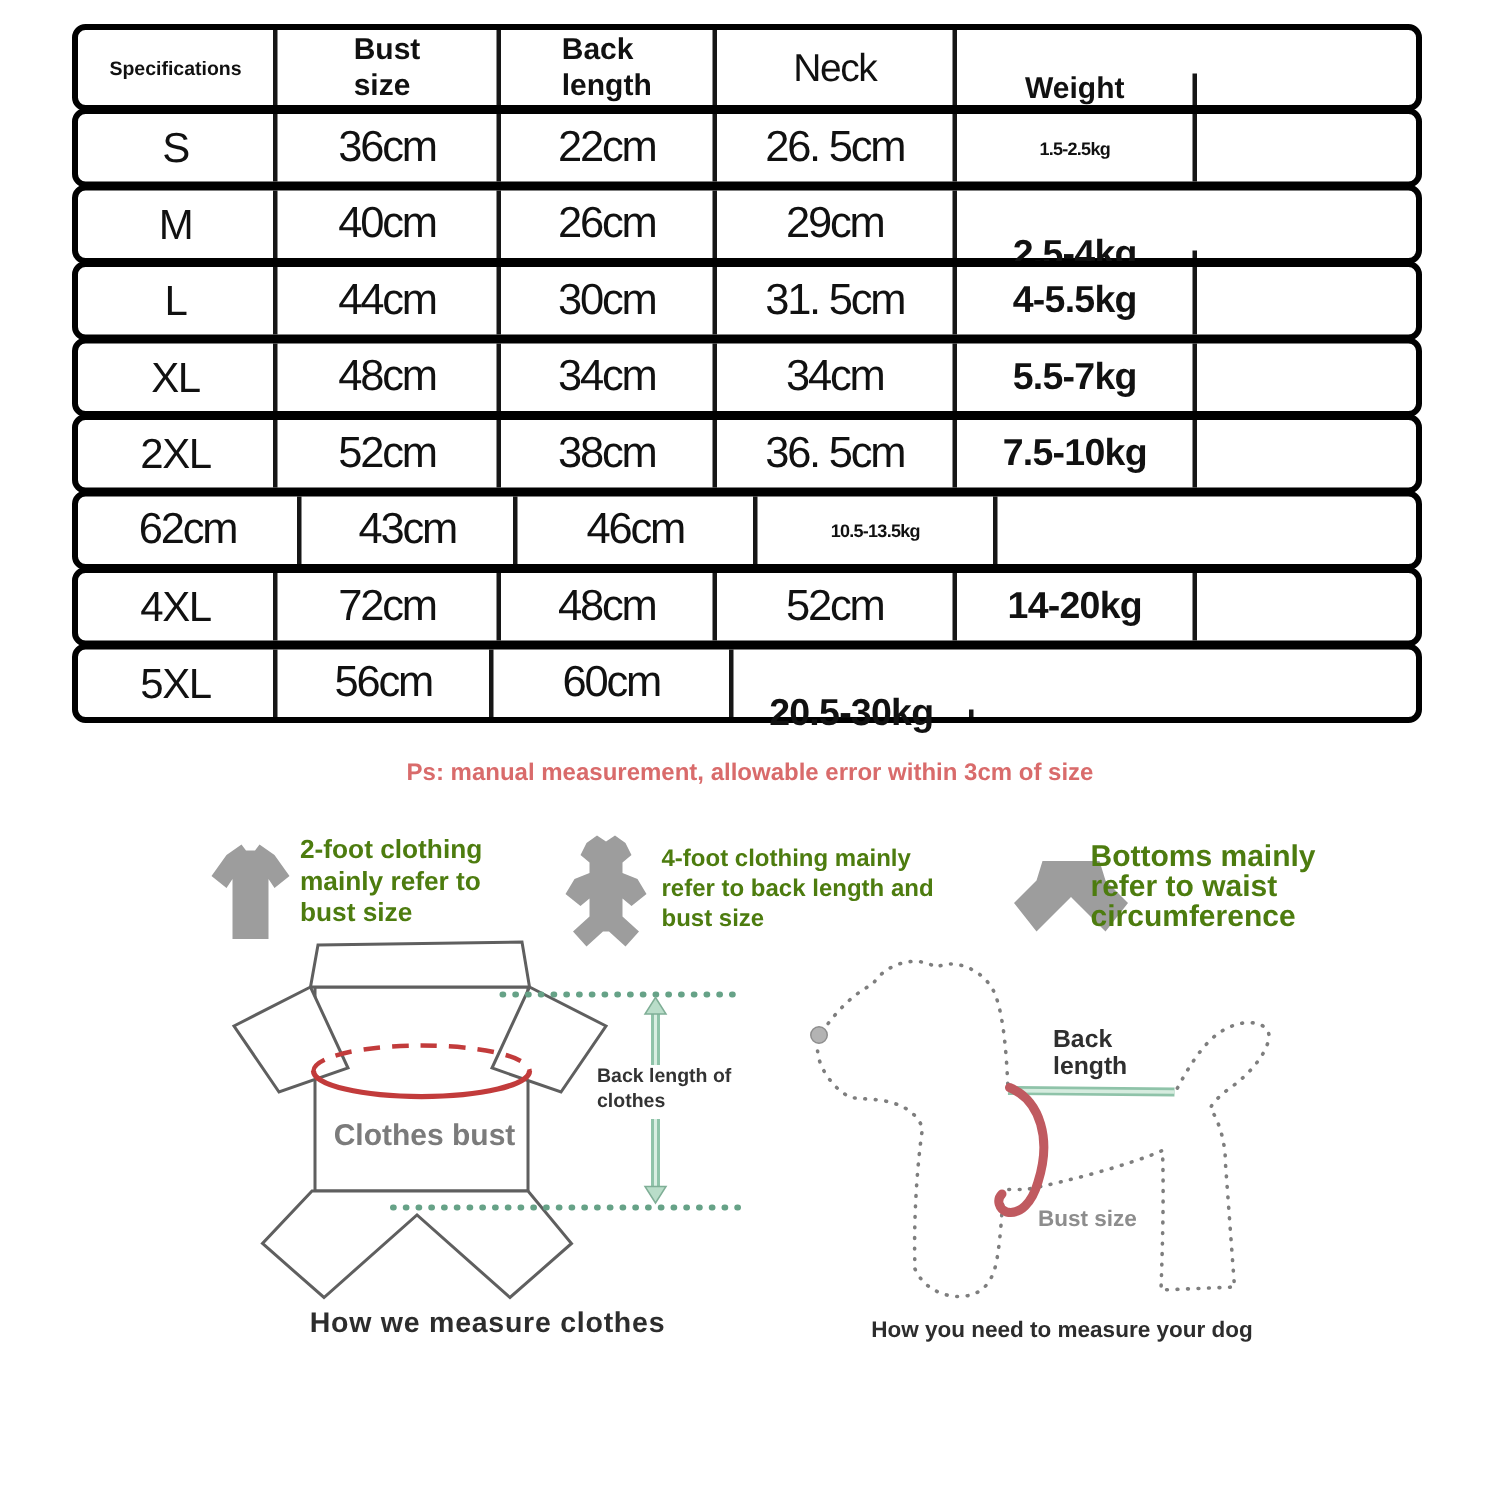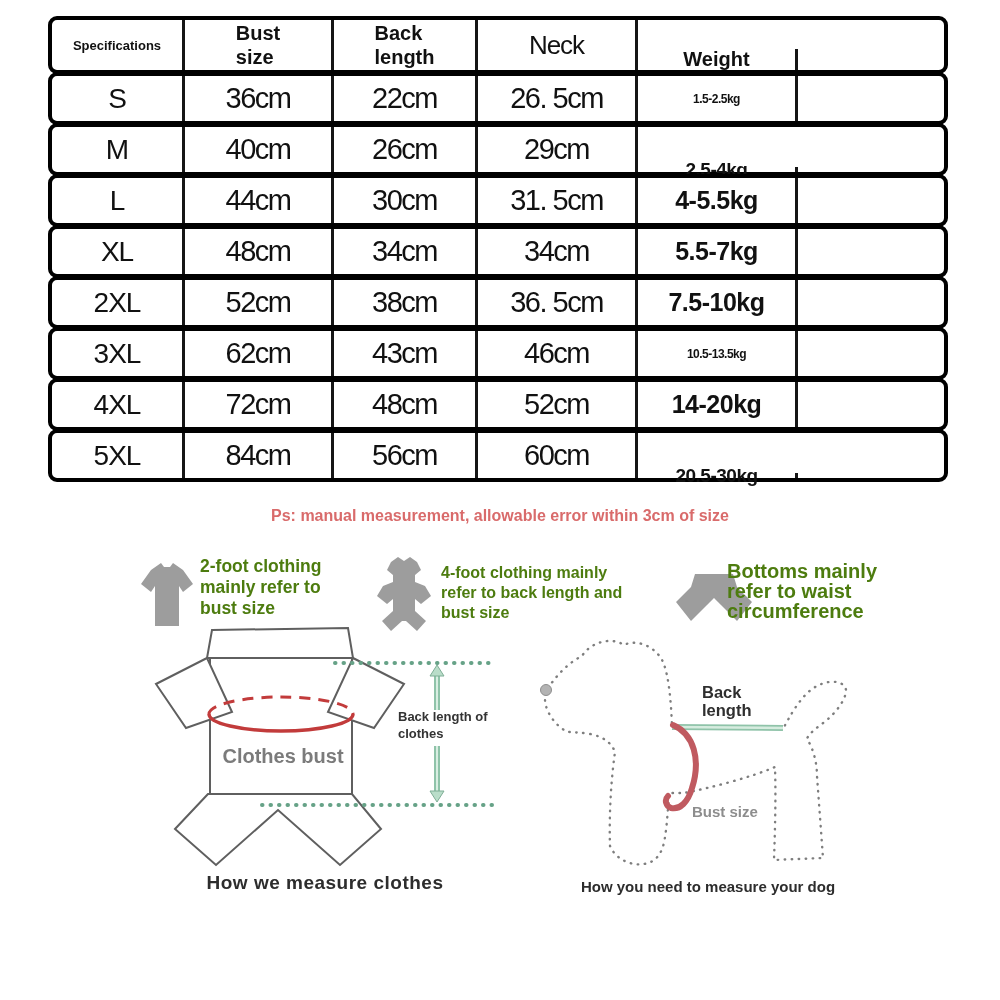--- a/index.html
+++ b/index.html
@@ -16,21 +16,21 @@
          border-right:3px solid #161616;}
   .c0{width:133px;} .c1{width:149px;} .c2{width:144px;} .c3{width:160px;} .c4{width:160px;}
   .c5{flex:1;border-right:none;}
   .h-spec{font-size:13px;font-weight:bold;}
   .h-2line{font-size:20px;font-weight:bold;white-space:pre-line;line-height:24px;text-align:left;}
   .h-neck{font-size:26px;font-weight:normal;letter-spacing:-1px;}
   .h-weight{font-size:20px;font-weight:bold;margin-top:29px;}
   .spec{font-size:28px;letter-spacing:-1px;}
   .num{font-size:29px;letter-spacing:-1.5px;}
   .weight{font-weight:bold;letter-spacing:-0.5px;}
-  .w-sm{font-size:12px;} .w-md{font-size:19px;margin-top:40px;} .w-lg{font-size:25px;}
+  .w-sm{font-size:12px;} .w-md{font-size:25px;margin-top:40px;} .w-lg{font-size:25px;}
 
   
   #note{position:absolute;left:0;top:507px;width:1000px;text-align:center;
         font-size:16px;font-weight:bold;color:#d96b6b;}
 
   
   .guide-label{position:absolute;font-weight:bold;color:#4d7c0f;white-space:pre-line;}
   #guide1-label{left:200px;top:556px;font-size:17.5px;line-height:21px;width:160px;}
   #guide2-label{left:441px;top:563px;font-size:16px;line-height:20px;width:210px;}
   #guide3-label{left:727px;top:561px;font-size:20px;line-height:20px;width:170px;}
@@ -99,38 +99,36 @@
     </div>
         <div class="trow body-row">
       <div class="tcell c0 spec">2XL</div>
       <div class="tcell c1 num">52cm</div>
       <div class="tcell c2 num">38cm</div>
       <div class="tcell c3 num">36. 5cm</div>
       <div class="tcell c4 weight w-lg">7.5-10kg</div>
       <div class="tcell c5"></div>
     </div>
         <div class="trow body-row">
-      <div class="tcell c0 spec">3XL</div>
       <div class="tcell c1 num">62cm</div>
       <div class="tcell c2 num">43cm</div>
       <div class="tcell c3 num">46cm</div>
       <div class="tcell c4 weight w-sm">10.5-13.5kg</div>
       <div class="tcell c5"></div>
     </div>
         <div class="trow body-row">
       <div class="tcell c0 spec">4XL</div>
       <div class="tcell c1 num">72cm</div>
       <div class="tcell c2 num">48cm</div>
       <div class="tcell c3 num">52cm</div>
       <div class="tcell c4 weight w-lg">14-20kg</div>
       <div class="tcell c5"></div>
     </div>
         <div class="trow body-row">
       <div class="tcell c0 spec">5XL</div>
-      <div class="tcell c1 num">84cm</div>
       <div class="tcell c2 num">56cm</div>
       <div class="tcell c3 num">60cm</div>
       <div class="tcell c4 weight w-md">20.5-30kg</div>
       <div class="tcell c5"></div>
     </div>
       </div>
   </div>
 
   <div id="note">Ps: manual measurement, allowable error within 3cm of size</div>
 

